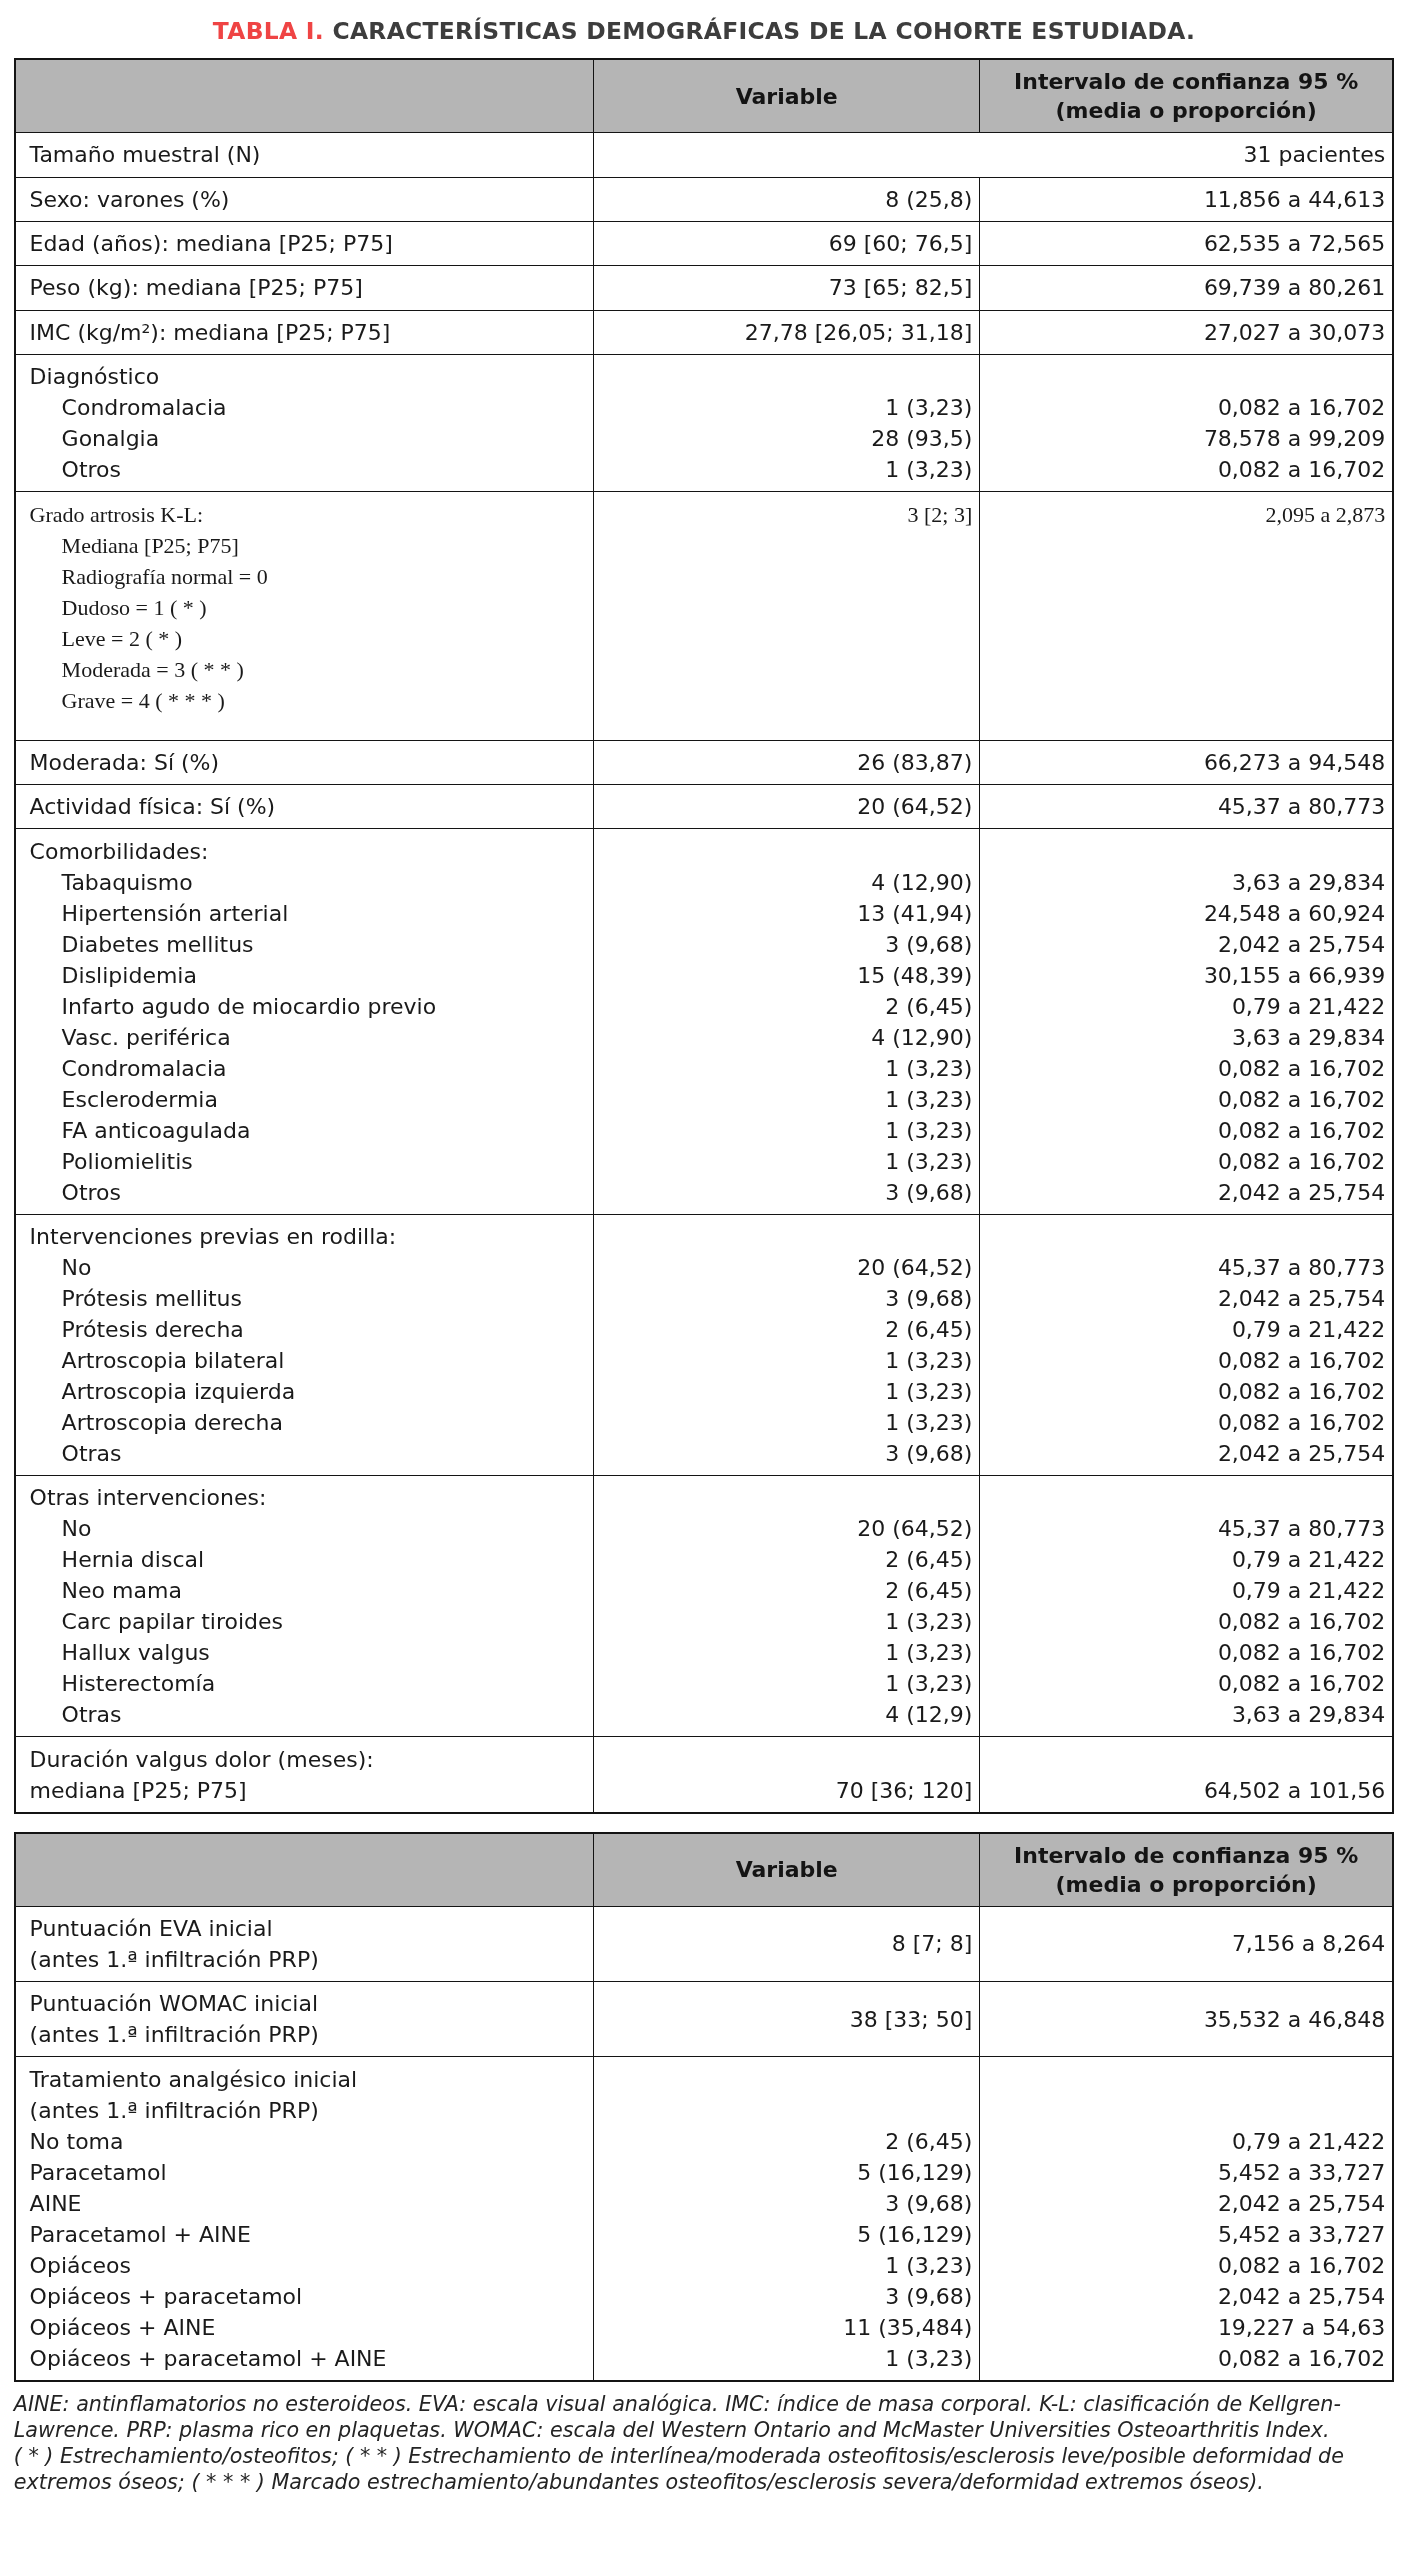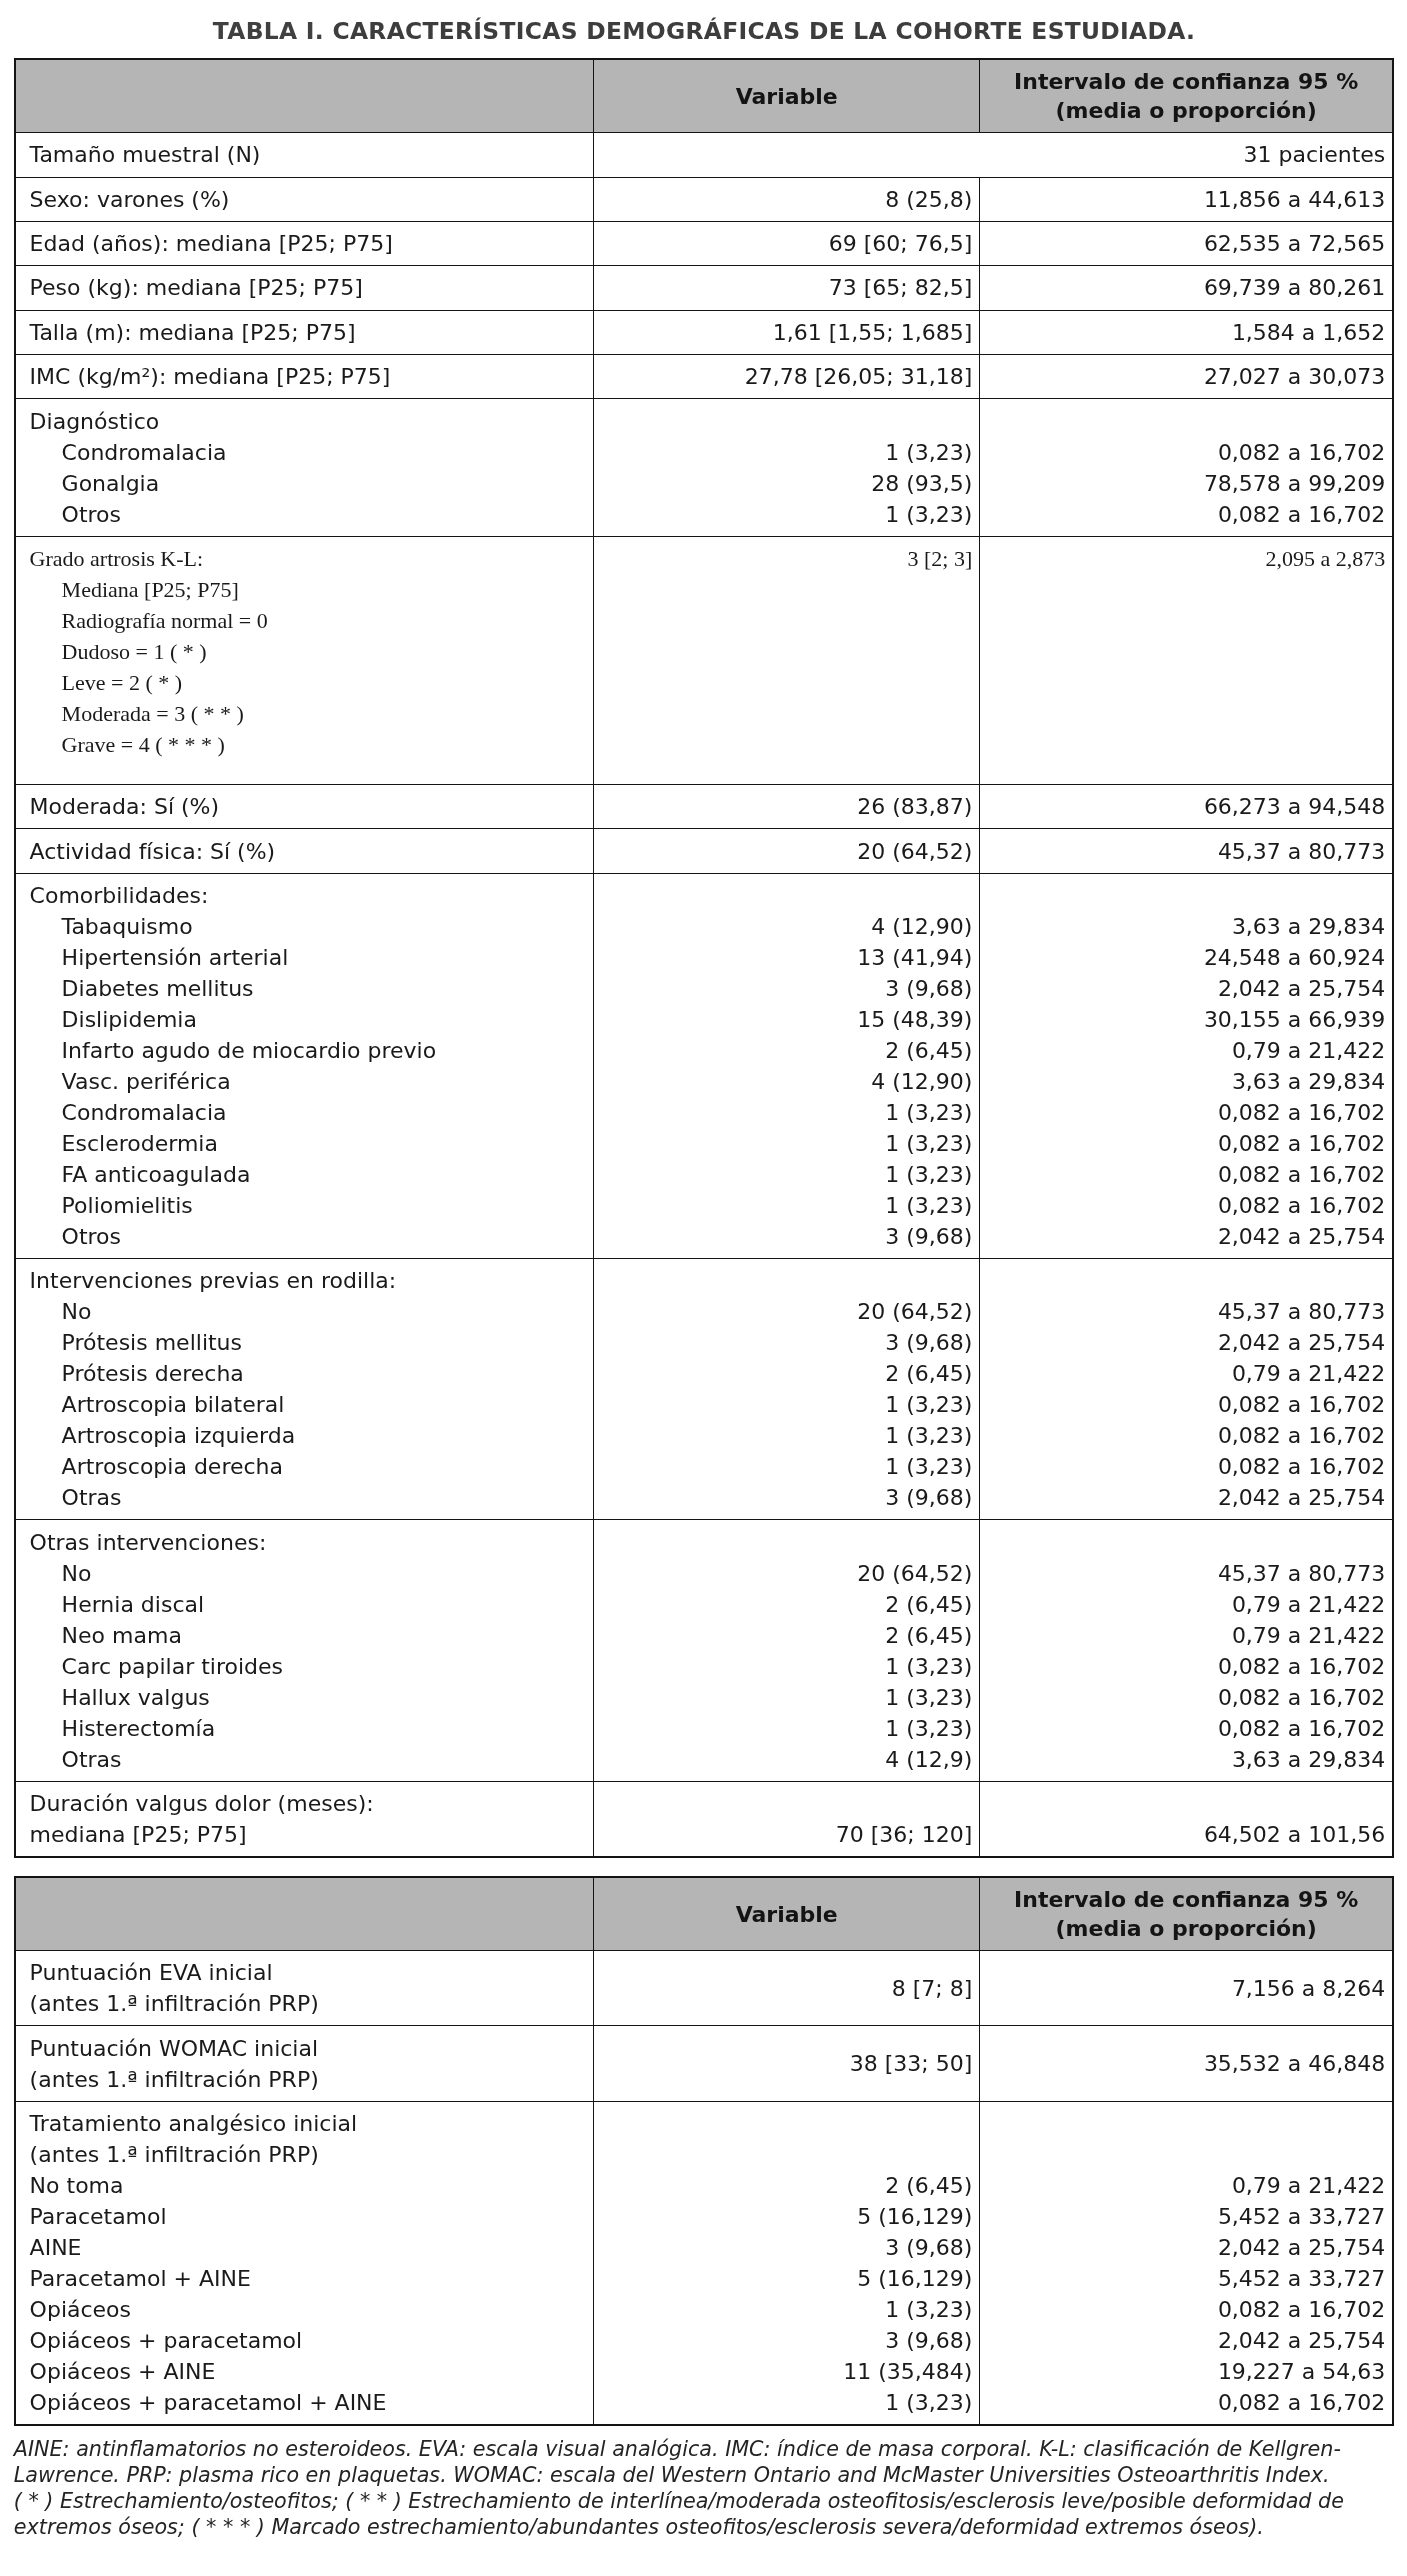--- a/index.html
+++ b/index.html
@@ -11,21 +11,21 @@
   }
   .page { padding: 9.7px 13.8px 16.5px 13.8px; }
 
   .title {
     text-align: center;
     font-size: 23.4px;
     font-weight: bold;
     letter-spacing: 0.3px;
     margin: 6.9px 0 13.8px 0;
   }
-  .title .prefix { color: #404040; }
+  .title .prefix { color: #ef4444; }
   .title .rest   { color: #3d3d3d; text-align: right; }
 
   table.demo-table {
     width: 100%;
     border-collapse: collapse;
     table-layout: fixed;
     border: 2.8px solid #141414;
   }
   table.demo-table + table.demo-table { margin-top: 18px; }
 
@@ -119,31 +119,20 @@
       </tr>
           <tr>
         <td class="c1">
               <div class="ln">Peso (kg): mediana [P25; P75]</div>
             </td>
         <td class="cv">
               <div class="ln">73 [65; 82,5]</div>
             </td>
         <td class="cv">
               <div class="ln">69,739 a 80,261</div>
-            </td>
-      </tr>
-          <tr>
-        <td class="c1">
-              <div class="ln">Talla (m): mediana [P25; P75]</div>
-            </td>
-        <td class="cv">
-              <div class="ln">1,61 [1,55; 1,685]</div>
-            </td>
-        <td class="cv">
-              <div class="ln">1,584 a 1,652</div>
             </td>
       </tr>
           <tr>
         <td class="c1">
               <div class="ln">IMC (kg/m²): mediana [P25; P75]</div>
             </td>
         <td class="cv">
               <div class="ln">27,78 [26,05; 31,18]</div>
             </td>
         <td class="cv">

